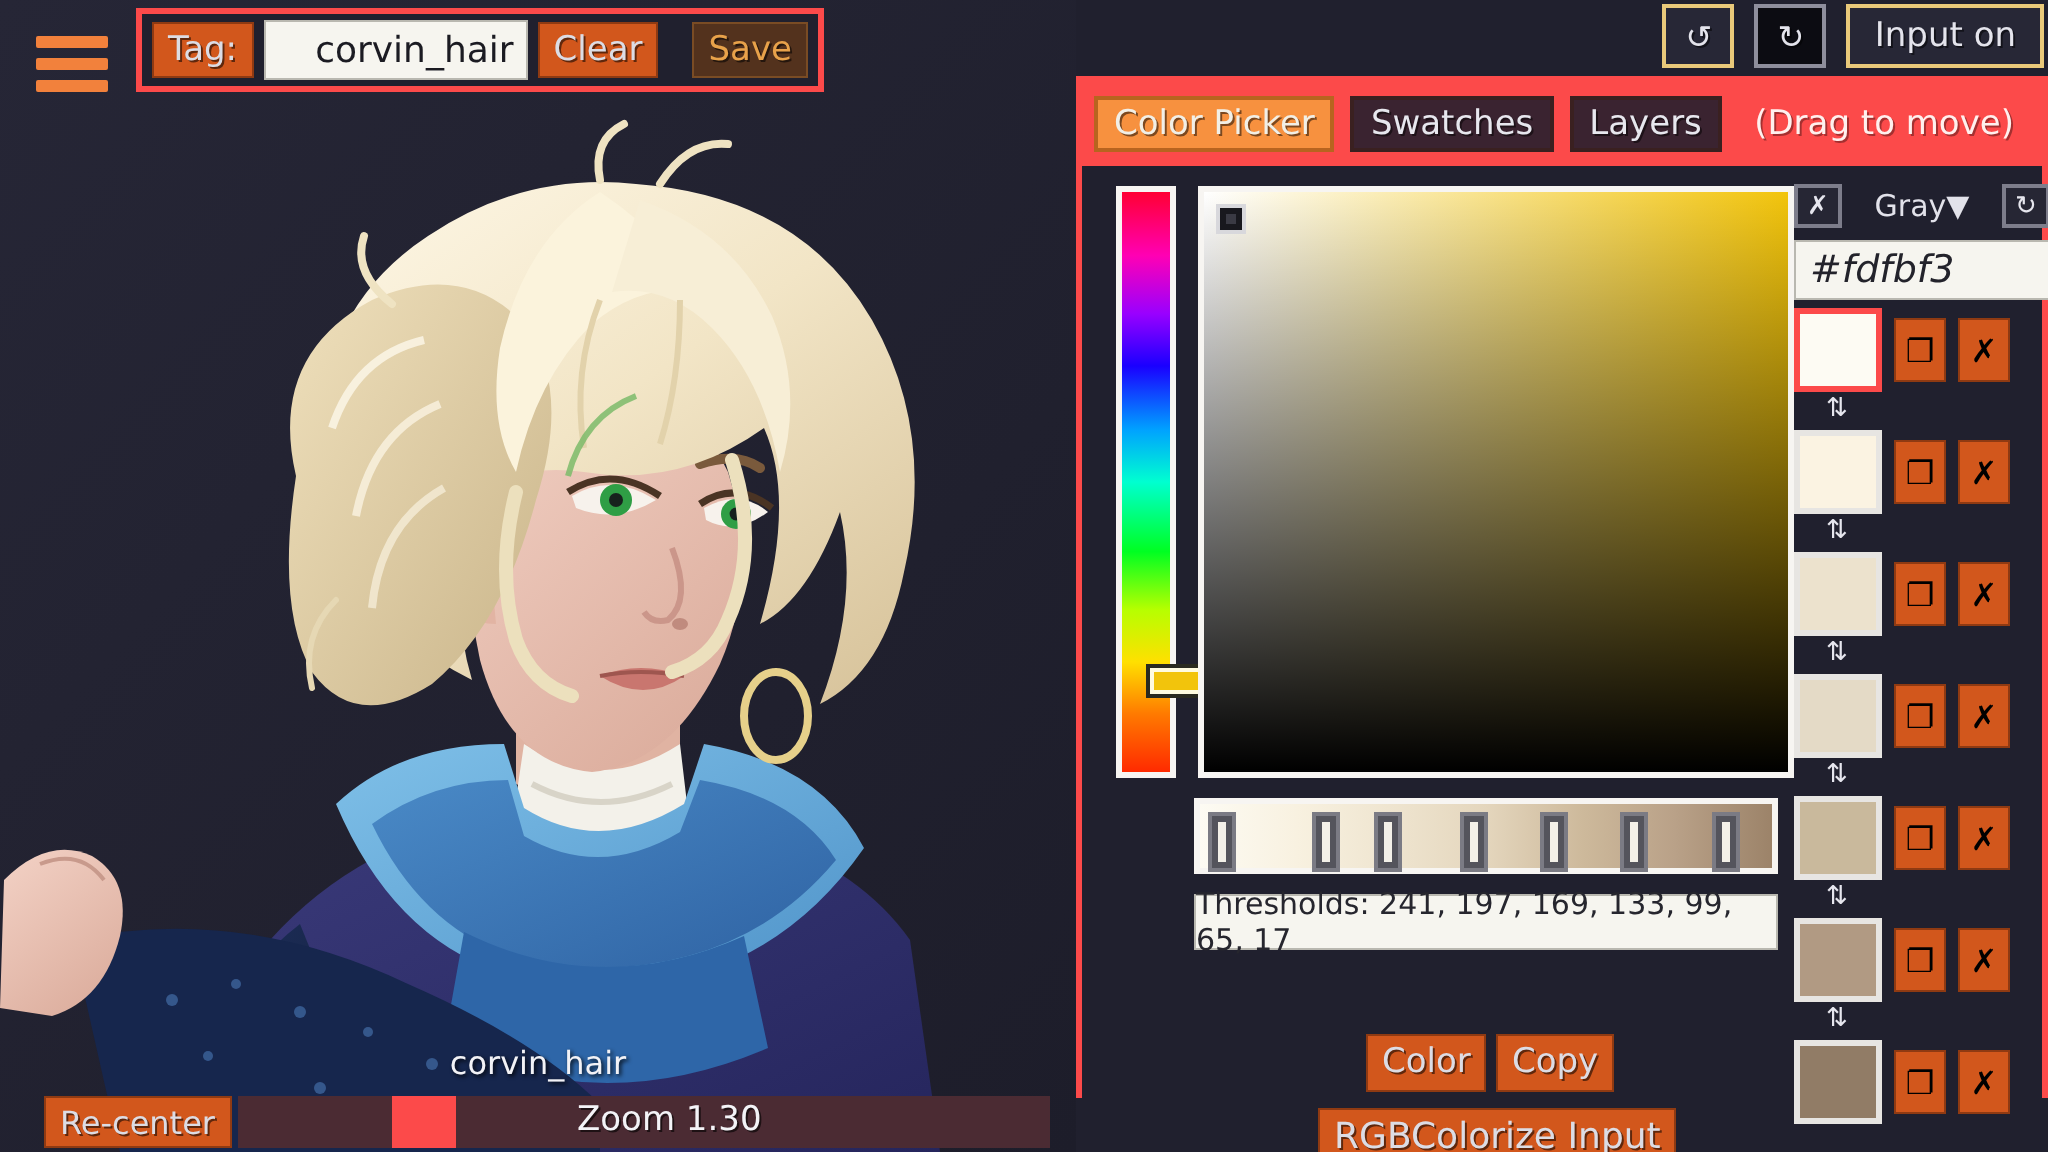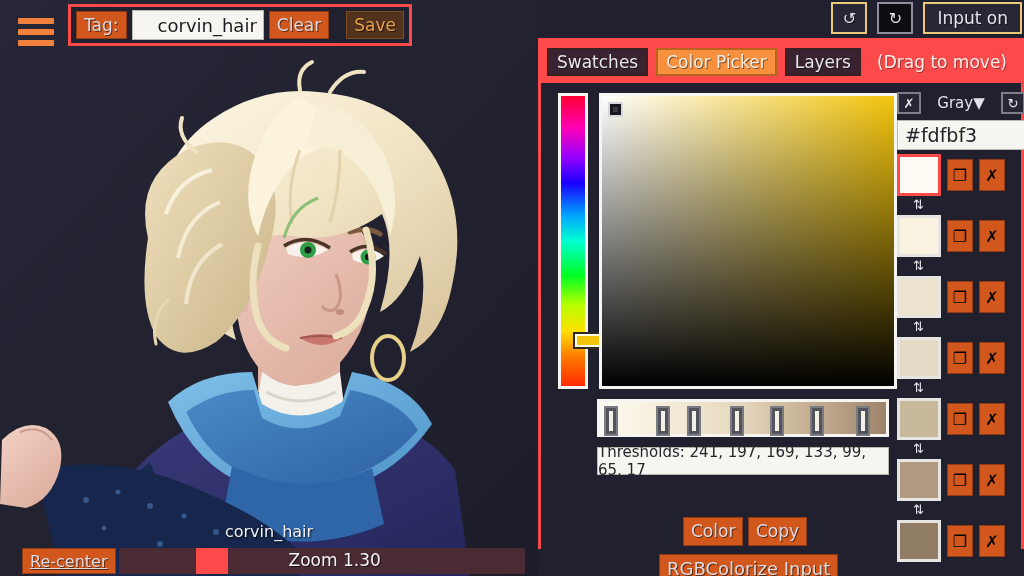--- a/index.html
+++ b/index.html
@@ -89,35 +89,35 @@
   #btn-rgbcol { position: absolute; left: 118px; top: 471px; font-size: 18px; }
 
   
   #rcol { position: absolute; left: 356px; top: 8px; width: 128px; height: 456px; }
   #rcol-top { display: flex; align-items: center; height: 24px; gap: 4px; }
   .sqbtn { width: 24px; height: 22px; background: #262634; border: 2px solid #7d7d8b; color: #e6e6ee;
     font-size: 13px; display: flex; align-items: center; justify-content: center; cursor: pointer; }
   #gray-select { flex: 1; text-align: center; color: #e2e2ea; font-size: 15px; cursor: pointer; }
   #hexbox { margin-top: 5px; height: 30px; background: #f6f5ef; border: 1px solid #b9b8b0;
     color: #23232b; font-size: 19px; display: flex; align-items: center; padding-left: 7px;
-    font-family: "DejaVu Sans", "Liberation Sans", sans-serif; }
+    font-family: "DejaVu Sans", "Liberation Sans", sans-serif; font-style: italic; }
 
   .swatch-row { display: flex; align-items: center; gap: 6px; height: 44px; margin-top: 3px; }
   .sw-color { width: 44px; height: 42px; border: 3px solid #e7e5e2; }
   .sw-color.sel { border-color: #fc4a4a; }
   .sw-act { width: 26px; height: 32px; background: #d2571c; border: 1px solid #8f3a12;
     display: flex; align-items: center; justify-content: center; cursor: pointer; }
   .sw-sep { height: 14px; display: flex; align-items: center; padding-left: 16px;
     color: #e6e6ee; font-size: 13px; }
 
   
   #img-caption { position: absolute; left: 0; top: 522px; width: 538px; text-align: center;
     color: #f2f2f6; font-size: 16px; text-shadow: 1px 1px 2px rgba(0,0,0,.9); }
   #bottombar { position: absolute; left: 0; top: 546px; width: 538px; height: 30px; display: flex; align-items: center; }
-  #recenter { height: 26px; margin-left: 22px; font-size: 16px; text-decoration: underline; }
+  #recenter { height: 26px; margin-left: 22px; font-size: 16px; }
   #zoom-slider { position: relative; margin-left: 3px; width: 406px; height: 26px; background: #4b2b33; cursor: pointer; }
   #zoom-handle { position: absolute; left: 96px; top: 0; width: 32px; height: 26px; background: #fc4a4a; cursor: grab; }
   #zoom-label { position: absolute; left: 170px; top: 2px; width: 200px; color: #f3f3f7; font-size: 17px;
     text-shadow: 1px 1px 0 rgba(0,0,0,.6); }
 </style>
 </head>
 <body>
 
 <div id="app">
 
@@ -255,22 +255,22 @@
   </div>
 
   <div id="toolbar">
     <div class="tbtn icon-btn">↺</div>
     <div class="tbtn icon-btn gray-border">↻</div>
     <div class="tbtn">Input on</div>
   </div>
 
   <div id="panel">
     <div id="panel-head">
+      <div class="ptab active">Color Picker</div>
       <div class="ptab">Swatches</div>
-      <div class="ptab active">Color Picker</div>
       <div class="ptab">Layers</div>
       <div id="drag-hint">(Drag to move)</div>
     </div>
 
     <div id="panel-body">
 
       <div id="hue-strip">
         <div id="hue-handle" style="top: calc(84% - 8px);"></div>
       </div>
 

